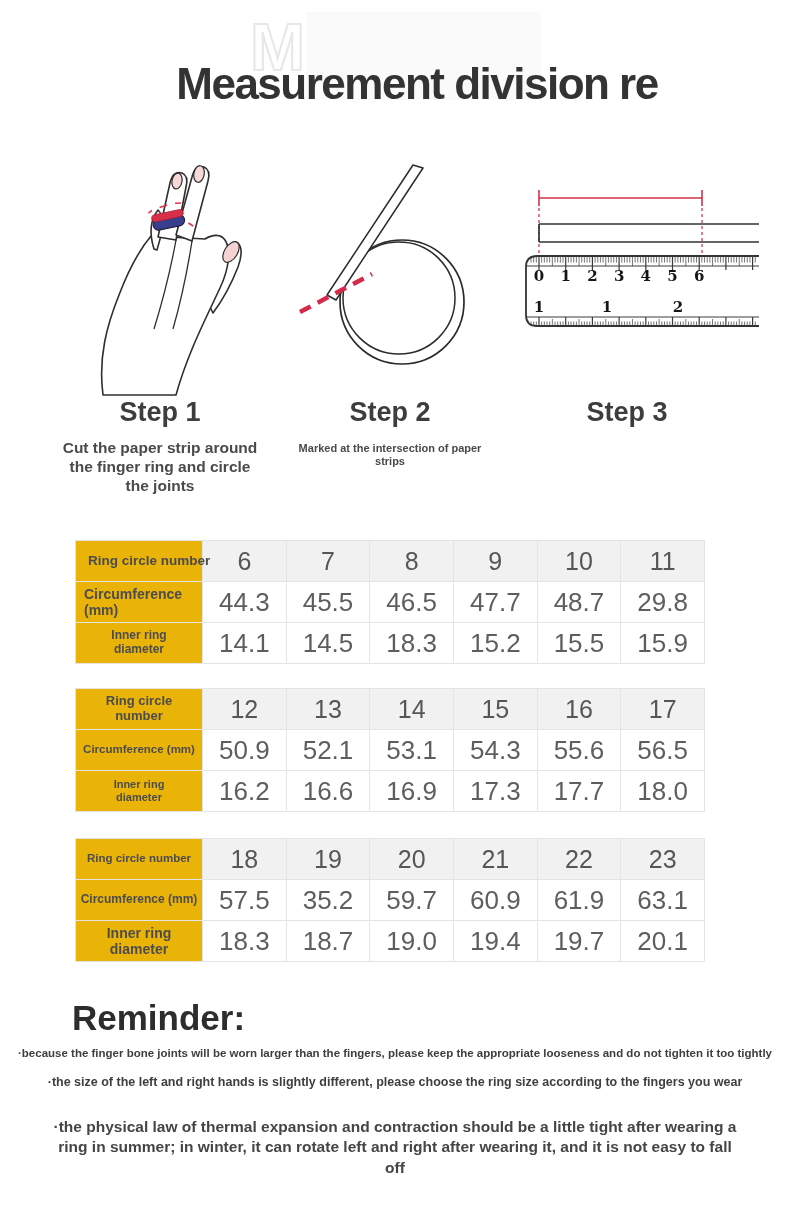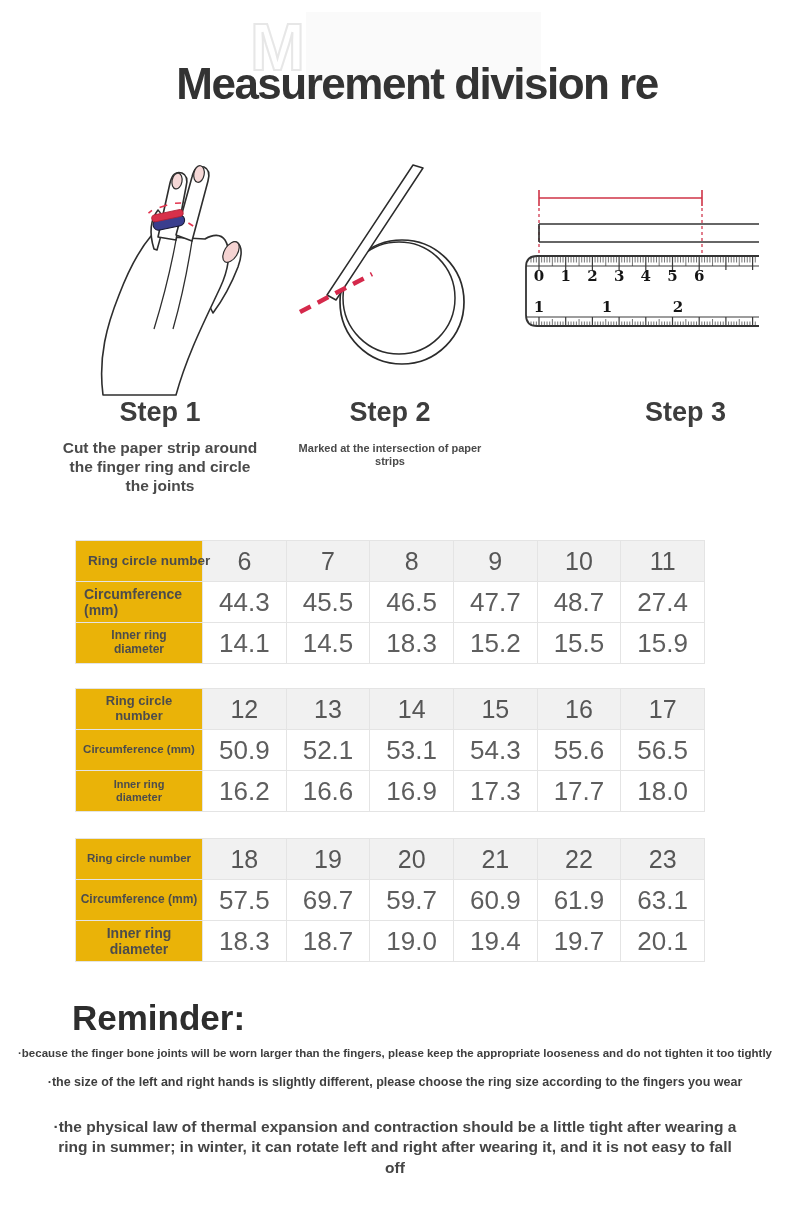--- a/index.html
+++ b/index.html
@@ -16,21 +16,21 @@
   .illo{position:absolute;}
   .illo-hand{left:55px;top:143px;}
   .illo-coil{left:292px;top:150px;}
   .illo-ruler{left:513px;top:178px;}
   .rnum{font-family:"DejaVu Serif",serif;font-size:15px;font-weight:bold;fill:#151515;text-anchor:middle;}
 
   
   .step-col{position:absolute;top:397px;text-align:center;color:#4a4a4a;}
   .step-1{left:50px;width:220px;}
   .step-2{left:280px;width:220px;}
-  .step-3{left:488px;width:238px;text-align:right;}
+  .step-3{left:508px;width:238px;}
   .step-col h3{margin:0 0 8px 0;font-size:27px;font-weight:bold;color:#3d3d3d;}
   .step-col p{margin:11px;font-weight:bold;line-height:1.22;}
   .step-1 p{font-size:15.5px;}
   .step-2 p{font-size:11px;margin-top:14px;}
   .step-3 p{font-size:12.5px;}
 
   
   table.sizes{position:absolute;left:75px;border-collapse:collapse;table-layout:fixed;width:630px;background:#fff;}
   .t1{top:540px;} .t2{top:688px;} .t3{top:838px;}
   table.sizes col.lab{width:127px;}
@@ -340,21 +340,21 @@
         <td>10</td>
         <td>11</td>
       </tr>
       <tr class="r1">
         <th>Circumference (mm)</th>
         <td>44.3</td>
         <td>45.5</td>
         <td>46.5</td>
         <td>47.7</td>
         <td>48.7</td>
-        <td>27.4</td>
+        <td>29.8</td>
       </tr>
       <tr class="r2">
         <th>Inner ring diameter</th>
         <td>14.1</td>
         <td>14.5</td>
         <td>18.3</td>
         <td>15.2</td>
         <td>15.5</td>
         <td>15.9</td>
       </tr>
@@ -416,21 +416,21 @@
         <td>18</td>
         <td>19</td>
         <td>20</td>
         <td>21</td>
         <td>22</td>
         <td>23</td>
       </tr>
       <tr class="r1">
         <th>Circumference (mm)</th>
         <td>57.5</td>
-        <td>69.7</td>
+        <td>35.2</td>
         <td>59.7</td>
         <td>60.9</td>
         <td>61.9</td>
         <td>63.1</td>
       </tr>
       <tr class="r2">
         <th>Inner ring diameter</th>
         <td>18.3</td>
         <td>18.7</td>
         <td>19.0</td>

